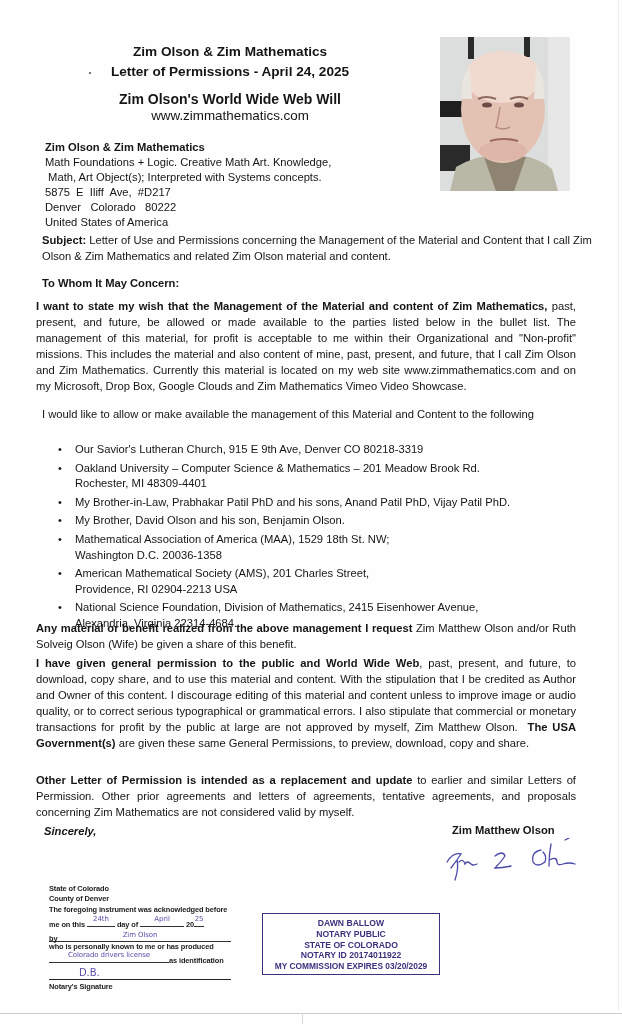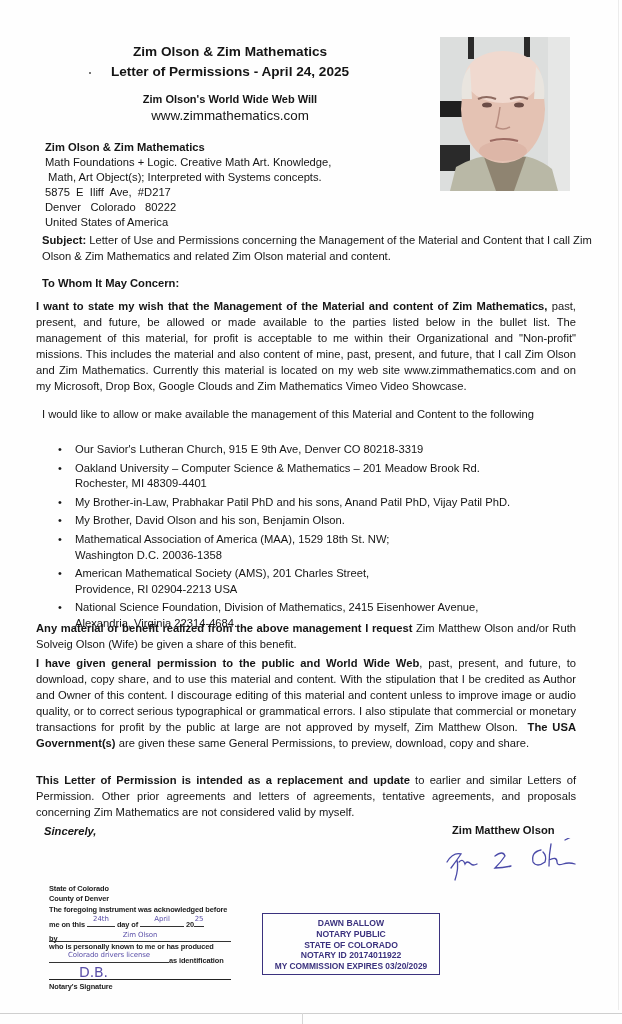--- a/index.html
+++ b/index.html
@@ -3,21 +3,21 @@
 <meta charset="utf-8">
 <style>
   * { box-sizing: border-box; margin: 0; padding: 0; }
   html, body { width: 622px; height: 1024px; background: #ffffff; overflow: hidden; }
   body { position: relative; font-family: "Liberation Sans", sans-serif; color: #151515; }
   .page { position: absolute; left: 0; top: 0; width: 622px; height: 1024px; background: #fefefe; }
   .right-edge { position: absolute; right: 3px; top: 0; width: 1px; height: 1010px; background: #ececec; }
 
   .header { position: absolute; left: 60px; top: 42px; width: 340px; text-align: center; }
   .header .t1 { font-weight: bold; font-size: 13.6px; line-height: 20px; }
-  .header .t2 { font-weight: bold; font-size: 11px; line-height: 18px; margin-top: 8px; }
+  .header .t2 { font-weight: bold; font-size: 14px; line-height: 18px; margin-top: 8px; }
   .header .url { font-size: 13.4px; line-height: 16px; }
   .header .dot { position: absolute; left: 29px; top: 30px; width: 2px; height: 2px; background: #777; }
 
   .photo { position: absolute; left: 440px; top: 37px; width: 130px; height: 154px; overflow: hidden; background: #d8d9d6; }
 
   .sender { position: absolute; left: 45px; top: 140px; font-size: 11.2px; line-height: 15px; }
   .sender .name { font-weight: bold; }
   .sender div { white-space: nowrap; }
 
   .subject { position: absolute; left: 42px; top: 233px; width: 560px; font-size: 11.2px; line-height: 15.5px; }
@@ -126,21 +126,21 @@
 
   <div class="para p2">
     <b>Any material or benefit realized from the above management I request</b><span> Zim Matthew Olson and/or Ruth Solveig Olson (Wife) be given a share of this benefit.</span>
   </div>
 
   <div class="para p3">
     <b>I have given general permission to the public and World Wide Web</b><span style="white-space:pre-wrap;">, past, present, and future, to download, copy share, and to use this material and content. With the stipulation that I be credited as Author and Owner of this content. I discourage editing of this material and content unless to improve image or audio quality, or to correct serious typographical or grammatical errors. I also stipulate that commercial or monetary transactions for profit by the public at large are not approved by myself, Zim Matthew Olson.  </span><b>The USA Government(s)</b><span> are given these same General Permissions, to preview, download, copy and share.</span>
   </div>
 
   <div class="para p4">
-    <b>This Letter of Permission is intended as a replacement and update</b><span> to earlier and similar Letters of Permission. Other prior agreements and letters of agreements, tentative agreements, and proposals concerning Zim Mathematics are not considered valid by myself.</span>
+    <b>Other Letter of Permission is intended as a replacement and update</b><span> to earlier and similar Letters of Permission. Other prior agreements and letters of agreements, tentative agreements, and proposals concerning Zim Mathematics are not considered valid by myself.</span>
   </div>
 
   <div class="sincerely">Sincerely,</div>
   <div class="signame">Zim Matthew Olson</div>
   <div class="signature">
     <svg width="150" height="44" viewBox="0 0 150 44">
       <g fill="none" stroke="#4a4aa8" stroke-width="1.3" stroke-linecap="round">
         <path d="M2 24 Q8 14 16 16 Q12 22 6 30 M12 22 Q14 30 10 42 M14 24 Q18 20 20 26 Q22 22 26 26 Q28 28 32 26"></path>
         <path d="M50 18 Q58 12 60 18 Q56 24 50 30 Q58 30 66 28"></path>
         <path d="M96 12 Q86 14 88 24 Q92 30 100 24 Q102 18 98 14"></path>
@@ -163,21 +163,21 @@
     </div>
     <div class="row full-line" style="margin-top:2px;">
       <span style="position:absolute;left:0;bottom:-2px;">by</span>
       <span class="hand">Zim Olson</span>
     </div>
     <div class="row">who is personally known to me or has produced</div>
     <div class="row" style="margin-top:2px;">
       <span class="blank" style="width:120px;"><span class="hand">Colorado drivers license</span></span><span>as identification</span>
     </div>
     <div class="sigline">
-      <span class="hand" style="left:30px;right:auto;font-size:14px;">D.B.</span>
+      <span class="hand" style="left:30px;right:auto;font-size:10px;">D.B.</span>
     </div>
     <div class="row sig-label">Notary's Signature</div>
   </div>
 
   <div class="stamp">
     <div>DAWN BALLOW</div>
     <div>NOTARY PUBLIC</div>
     <div>STATE OF COLORADO</div>
     <div>NOTARY ID 20174011922</div>
     <div class="last">MY COMMISSION EXPIRES 03/20/2029</div>

